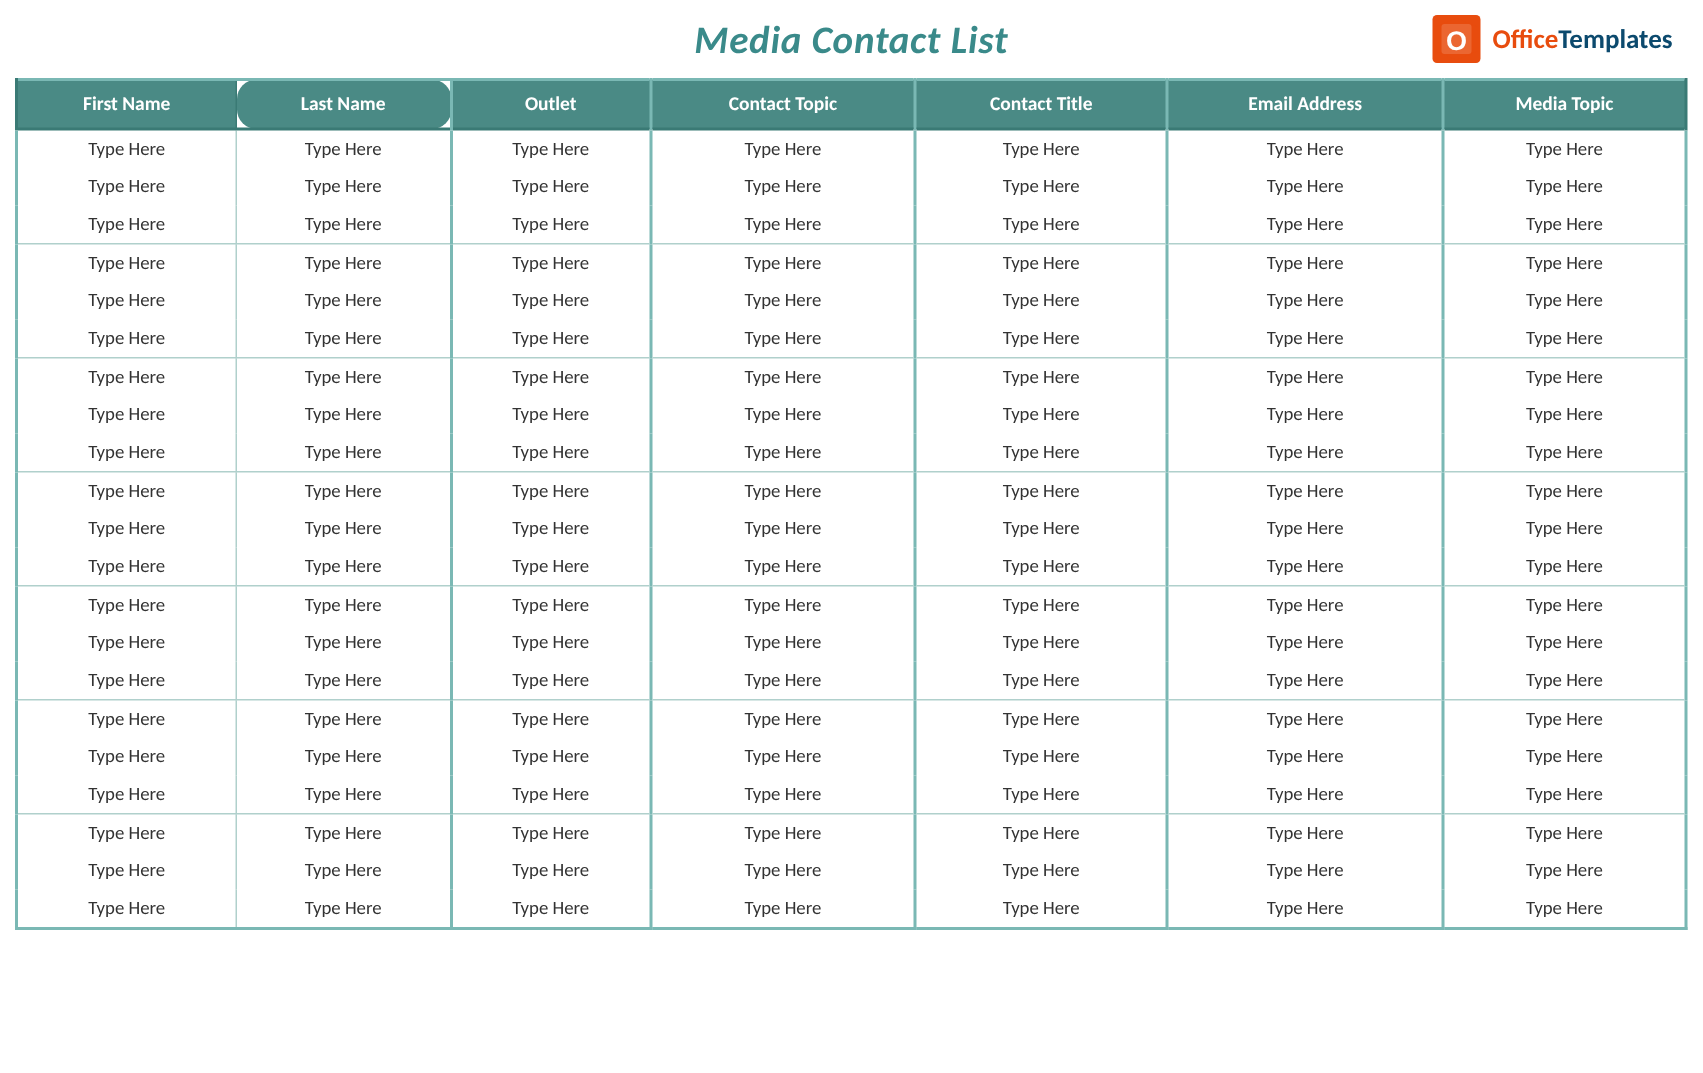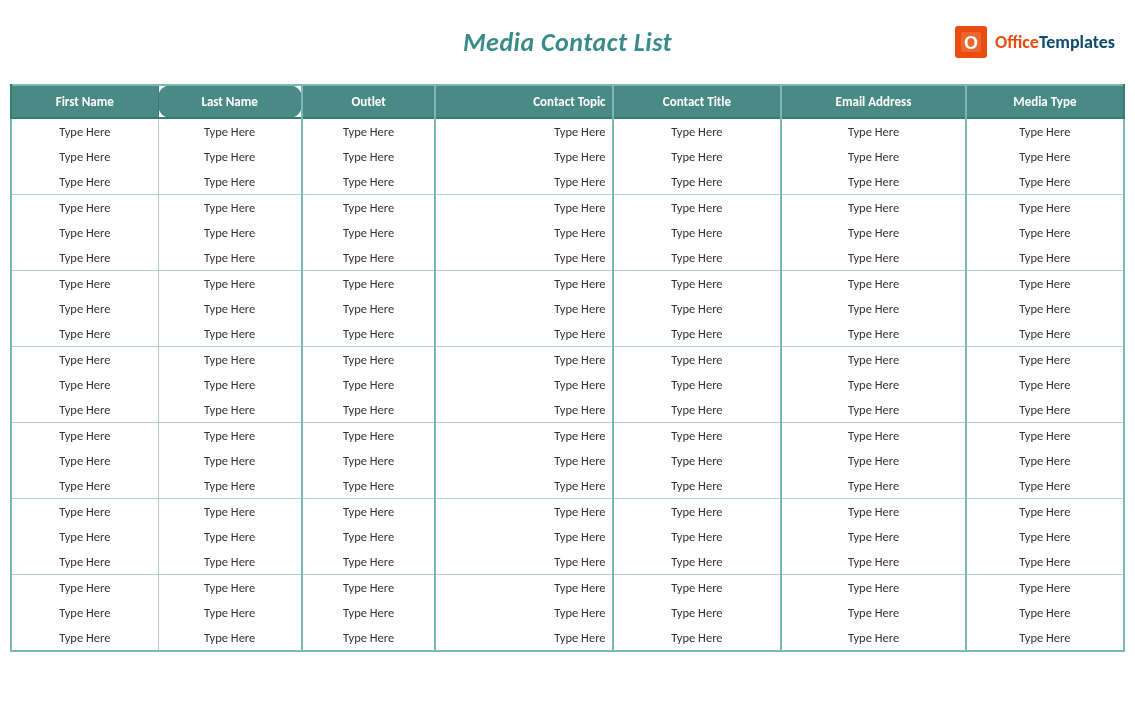--- a/index.html
+++ b/index.html
@@ -7,21 +7,21 @@
       font-family: Calibri, Arial, sans-serif;
       background: #fff;
       width: 1135px;
       min-height: 715px;
     }
 
     .header {
       display: flex;
       align-items: flex-start;
       justify-content: center;
-      padding: 26px 20px;
+      padding: 10px 20px;
       position: relative;
     }
 
     .title {
       font-size: 26px;
       font-style: italic;
       color: #3a8a8a;
       font-weight: 600;
       letter-spacing: 0.5px;
     }
@@ -102,21 +102,20 @@
     
     td:nth-child(2), th:nth-child(2) {
       border-right: 2px solid #7ab8b4;
       border-radius: 13px;
     }
     td:nth-child(3), th:nth-child(3) {
       border-right: 2px solid #7ab8b4;
     }
     td:nth-child(4), th:nth-child(4) {
       border-right: 2px solid #7ab8b4;
-      text-align: right;
     }
     td:nth-child(5), th:nth-child(5) {
       border-right: 2px solid #7ab8b4;
       text-align: center;
     }
     td:nth-child(6), th:nth-child(6) {
       border-right: 2px solid #7ab8b4;
     }
 
     
@@ -171,21 +170,21 @@
 <div class="table-container">
   <table>
     <thead>
       <tr>
         <th>First Name</th>
         <th>Last Name</th>
         <th>Outlet</th>
         <th>Contact Topic</th>
         <th>Contact Title</th>
         <th>Email Address</th>
-        <th>Media Type</th>
+        <th>Media Topic</th>
       </tr>
     </thead>
     <tbody id="table-body">
     <tr>
           <td>Type Here</td>
           <td>Type Here</td>
           <td>Type Here</td>
           <td>Type Here</td>
           <td>Type Here</td>
           <td>Type Here</td>

